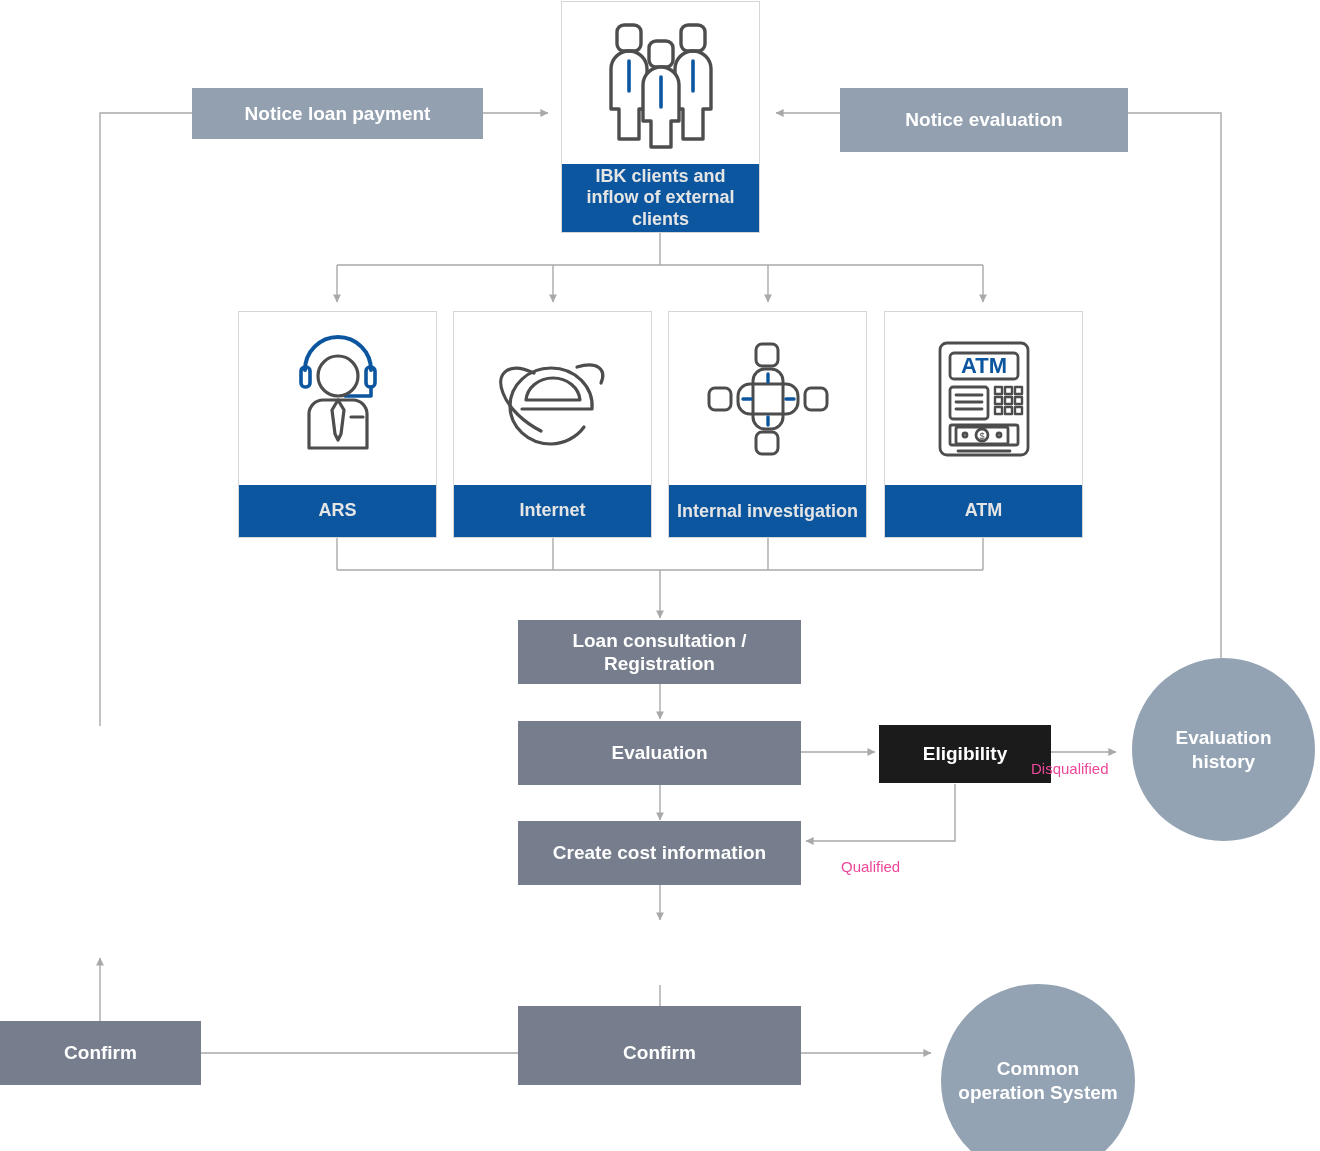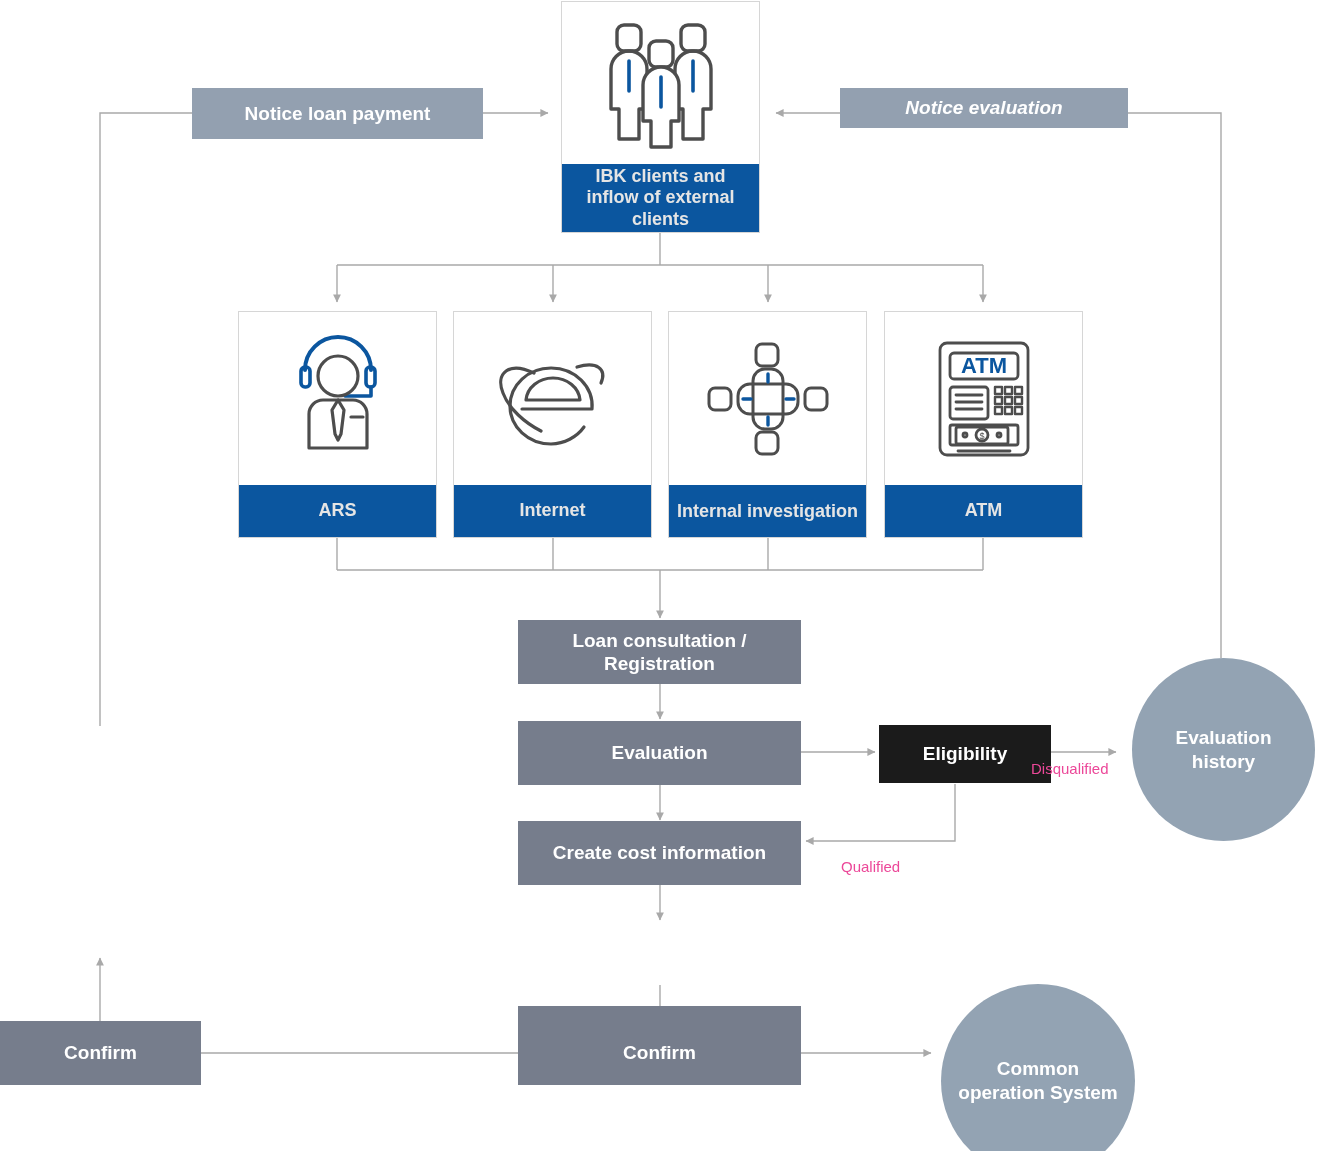--- a/index.html
+++ b/index.html
@@ -154,21 +154,21 @@
       <line x1="201" y1="1053" x2="518" y2="1053"></line>
 
       <line x1="100" y1="1022" x2="100" y2="958" marker-end="url(#ah)"></line>
     </g>
   </svg>
 
   <div class="node proc light" style="left:192px; top:88px; width:291px; height:51px;">
     <span>Notice loan payment</span>
   </div>
 
-  <div class="node proc light" style="left:840px; top:88px; width:288px; height:40px;font-style:italic;">
+  <div class="node proc light" style="left:840px; top:88px; width:288px; height:64px;">
     <span>Notice evaluation</span>
   </div>
 
   <div class="node card" style="left:561px; top:1px; width:199px; height:232px;">
     <div class="art">
       <svg class="glyph" width="132" height="132" viewBox="0 0 132 132" fill="none" stroke="#4d4d4d" stroke-width="3.4" stroke-linecap="round" stroke-linejoin="round">
 
         <rect x="22" y="8" width="24" height="26" rx="7"></rect>
         <path d="M16 52 a18 18 0 0 1 18 -18 a18 18 0 0 1 18 18 L52 92 L44 92 L44 122 L24 122 L24 92 L16 92 Z"></path>
         <line x1="34" y1="44" x2="34" y2="74" stroke="#0b569f" stroke-width="3.6"></line>

